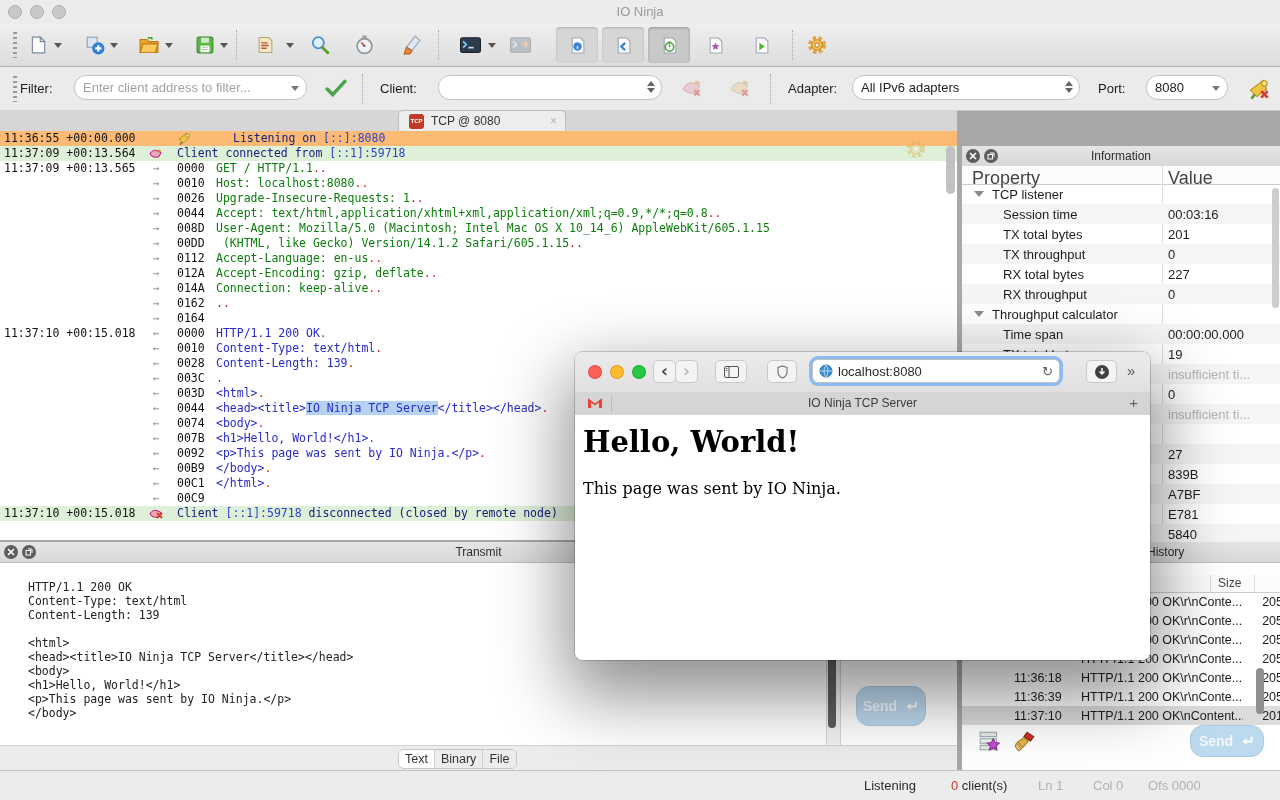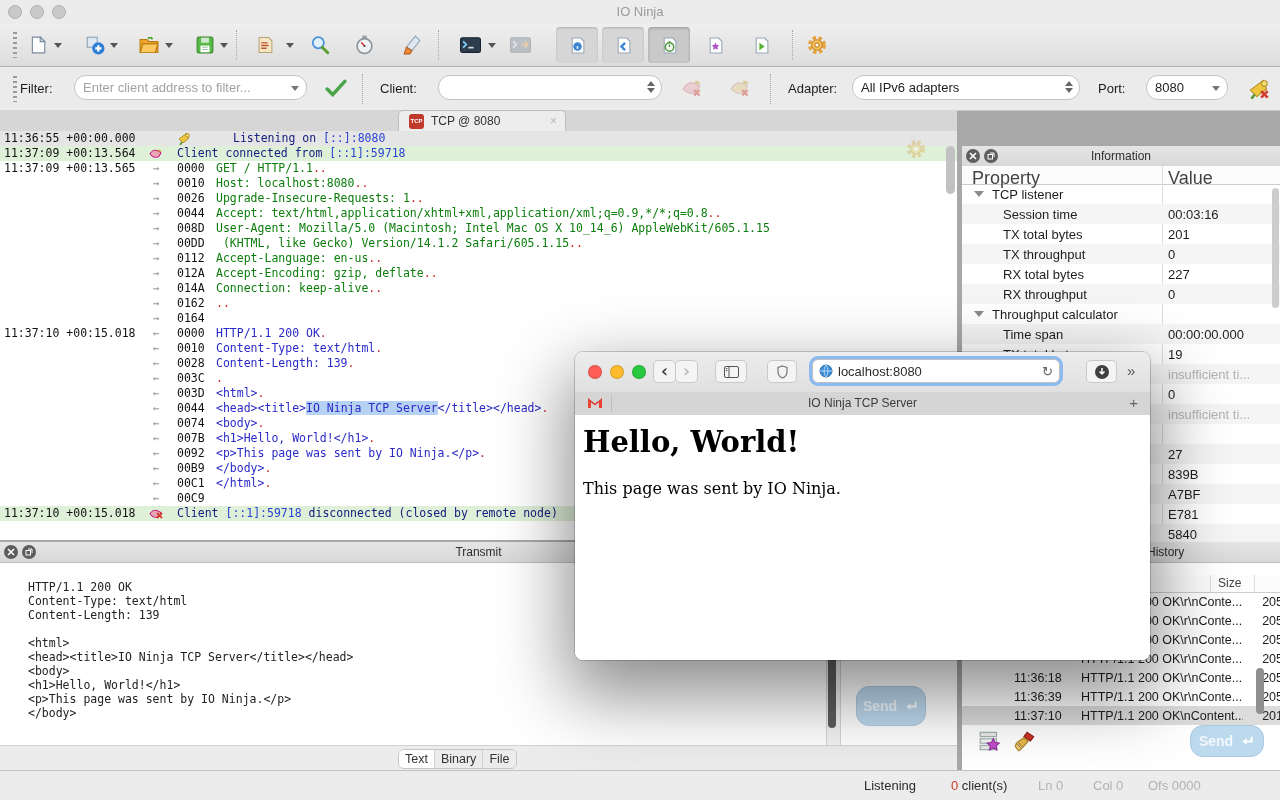--- a/index.html
+++ b/index.html
@@ -49,21 +49,21 @@
   .tcp-badge{width:15px;height:15px;border-radius:3px;background:#c0392b;color:#fff;font-size:6px;font-weight:bold;
              display:flex;align-items:center;justify-content:center;margin:0 7px 0 10px;font-family:"Liberation Sans",sans-serif;}
   #session-tab .close{margin-left:auto;margin-right:8px;color:#b5b5b5;font-size:12px;}
   #log-body{left:0;top:21px;width:957px;height:409px;background:#fff;overflow:hidden;
             font-family:"DejaVu Sans Mono",monospace;font-size:11.5px;line-height:15px;}
   .lr{display:flex;height:15px;align-items:center;white-space:pre;}
   .c-time{width:141px;padding-left:4px;color:#111;flex:none;}
   .c-gut{width:32px;flex:none;display:flex;align-items:center;}
   .c-off{width:39px;flex:none;color:#111;}
   .arr{margin-left:8px;font-size:11px;color:#999;}
-  .lr.listen{background:#e5e5e5;gap:28px;}
+  .lr.listen{background:#fdba74;gap:28px;}
   .lr.connect,.lr.disconnect{background:#dff0d9;}
   .ev-text .p{color:#17217e;}
   .ev-text .a{color:#2a43d0;}
   .rx .c-text{color:#0b7d0b;}
   .tx .c-text{color:#2a2ac8;}
   .dots{color:#cc2222;}
   .selspan{background:#b5d2f2;}
   .log-gear{right:30px;top:28px;opacity:.45;}
   .log-scroll{right:2px;top:36px;width:9px;height:48px;background:#c2c2c2;border-radius:5px;}
 
@@ -619,21 +619,21 @@
     <svg width="16" height="13" viewBox="0 0 16 14">
         <path d="M13 2v5H6" fill="none" stroke="#fff" stroke-width="2"></path>
         <path d="M7.5 3.5L3 7l4.5 3.5z" fill="#fff"></path>
       </svg>
   </div>
 </div>
 
 <div id="statusbar" class="abs">
   <span style="left:864px;">Listening</span>
   <span style="left:951px;"><b id="st-count" style="font-weight:normal;">0</b><b style="font-weight:normal;"> client(s)</b></span>
-  <span class="st-dim" style="left:1038px;">Ln 0</span>
+  <span class="st-dim" style="left:1038px;">Ln 1</span>
   <span class="st-dim" style="left:1093px;">Col 0</span>
   <span class="st-dim" style="left:1148px;">Ofs 0000</span>
 </div>
 
 <div id="browser" class="abs">
   <div id="b-toolbar">
     <div class="abs" style="left:13px;top:13px;">
       <span class="tlr" style="background:#ff5f57;"></span><span class="tlr" style="background:#febc2e;"></span><span class="tlr" style="background:#28c840;"></span>
     </div>
     <div class="bbtn" style="left:78px;width:23px;">

